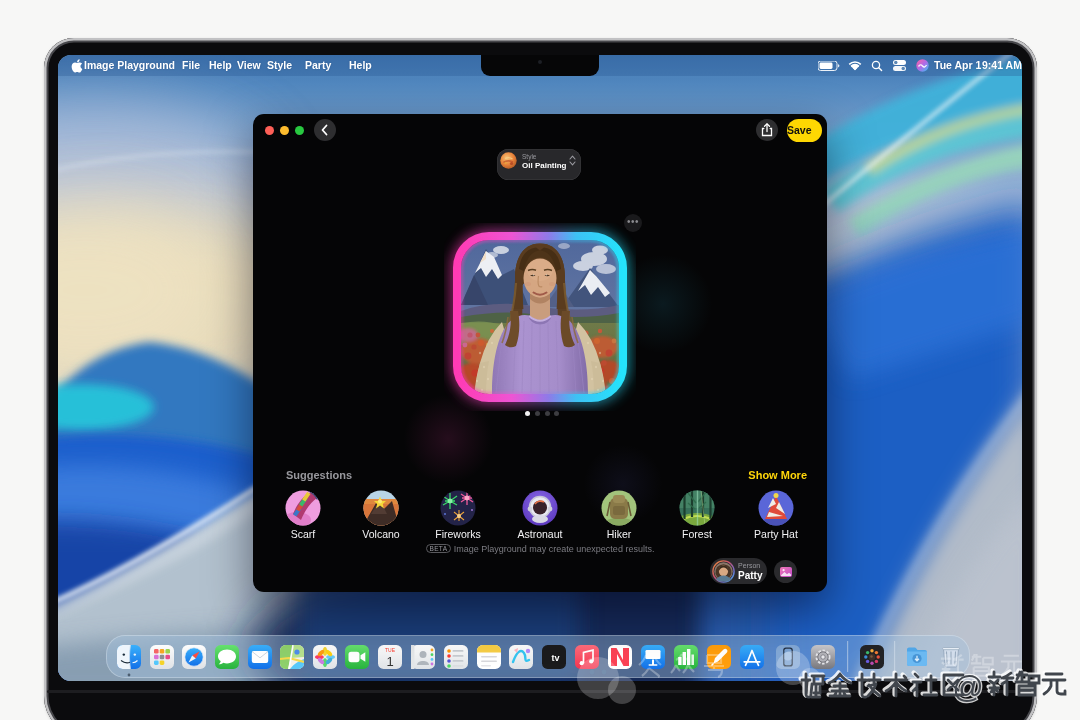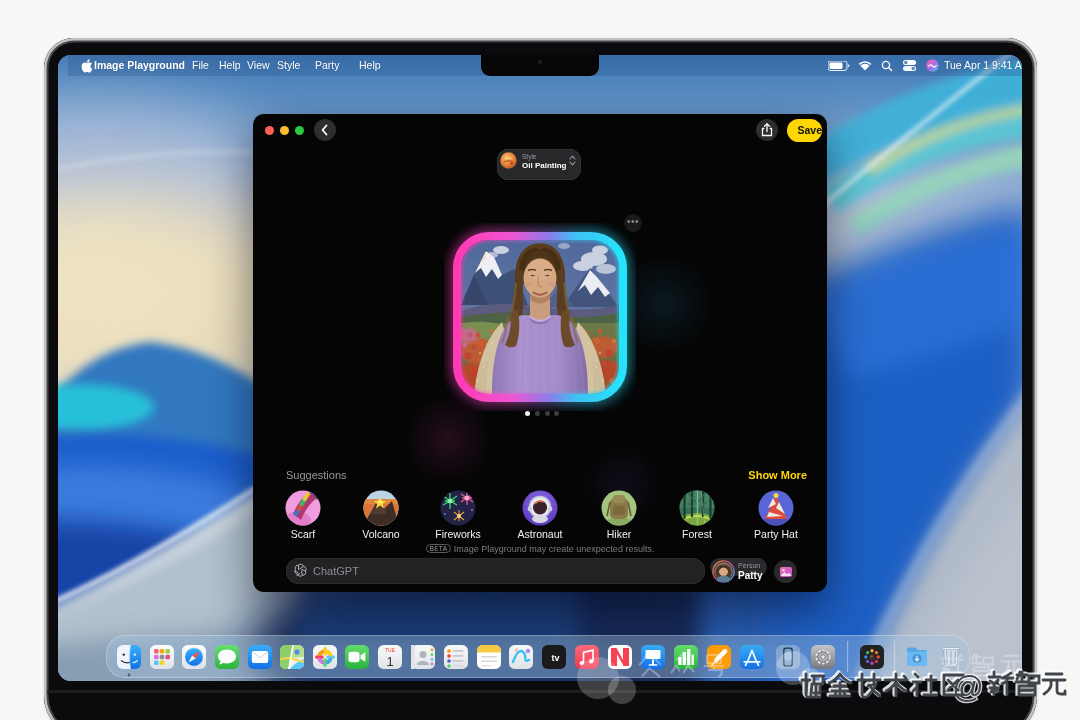--- a/index.html
+++ b/index.html
@@ -1,20 +1,20 @@
 <!DOCTYPE html>
 <html><head><meta charset="utf-8">
 <style>
 html,body{margin:0;padding:0;width:1080px;height:720px;overflow:hidden;background:#f7f7f6;font-family:"Liberation Sans",sans-serif;}
 #laptop{position:absolute;left:44px;top:38px;width:993px;height:700px;border-radius:30px 30px 42px 42px;background:#0b0b0d;box-shadow:inset 0 0 0 2.5px #c2c2c4, inset 0 0 0 4.5px #48484c, 0 1px 3px rgba(0,0,0,.15);}
 #screen{position:absolute;left:14px;top:17px;width:964px;height:626px;border-radius:13px;overflow:hidden;background:#7da4c8;}
 #wall{position:absolute;left:0;top:0;}
 #notch{position:absolute;left:423px;top:0;width:118px;height:21px;background:#060607;border-radius:0 0 9px 9px;z-index:30;}
 #notch:after{content:"";position:absolute;left:57px;top:5px;width:4px;height:4px;border-radius:50%;background:#1d1f24;}
-#menubar{position:absolute;left:10px;top:0;width:964px;height:21px;background:rgba(40,86,146,.32);z-index:25;color:#fff;font-size:11px;}
+#menubar{position:absolute;left:0;top:0;width:964px;height:21px;background:rgba(40,86,146,.32);z-index:25;color:#fff;font-size:11px;font-weight:bold;}
 .mi{position:absolute;top:4px;white-space:nowrap;text-shadow:0 0 2px rgba(0,30,70,.25);}
 #dock{position:absolute;left:48px;top:580px;width:864px;height:43px;border-radius:19px;background:rgba(165,195,225,.42);box-shadow:inset 0 0 0 1px rgba(255,255,255,.28);z-index:20;}
 #win{position:absolute;left:195px;top:59px;width:574px;height:478px;border-radius:11px;background:#050506;box-shadow:0 18px 45px rgba(0,0,20,.5);z-index:26;}
 .wm{position:absolute;z-index:60;}
 </style></head>
 <body>
 <div id="laptop">
     <div style="position:absolute;left:3px;right:3px;top:652px;height:3px;background:#1d1d20;border-radius:2px"></div>
 <div id="screen">
 <svg id="wall" width="964" height="626" viewBox="0 0 964 626">
@@ -407,21 +407,21 @@
             <path d="M1 4 L 3.5 1.2 L 6 4 M1 7 L 3.5 9.8 L 6 7" stroke="#9a9aa0" stroke-width="1.1" fill="none" stroke-linecap="round" stroke-linejoin="round"></path>
           </svg>
  </div>
  <div style="position:absolute;left:503px;top:5px;width:22px;height:22px;border-radius:50%;background:#2e2e30"><svg width="22" height="22" viewBox="0 0 22 22">
             <g stroke="#fff" stroke-width="1.3" fill="none" stroke-linecap="round">
               <path d="M11 5.2 L 11 12.5"></path>
               <path d="M8.5 7.2 L 11 4.8 L 13.5 7.2"></path>
               <path d="M7.8 9.5 L 6.5 9.5 L 6.5 16.5 L 15.5 16.5 L 15.5 9.5 L 14.2 9.5"></path>
             </g>
           </svg></div>
- <div style="position:absolute;left:534px;top:5px;width:35px;height:23px;border-radius:11.5px;background:#fed702;color:#111;font-size:10.5px;font-weight:600;text-align:right;line-height:23px">Save</div>
+ <div style="position:absolute;left:534px;top:5px;width:35px;height:23px;border-radius:11.5px;background:#fed702;color:#111;font-size:10.5px;font-weight:600;text-align:left;line-height:23px">Save</div>
  <div style="position:absolute;left:371px;top:100px;width:18px;height:18px;border-radius:50%;background:#1a1a1c;color:#8a8a8e;font-size:10px;text-align:center;line-height:16px;letter-spacing:.5px">•••</div>
 
  <div style="position:absolute;left:150px;top:280px;width:90px;height:90px;border-radius:50%;background:radial-gradient(circle,rgba(255,70,180,.13),rgba(255,70,180,0) 70%)"></div>
  <div style="position:absolute;left:360px;top:140px;width:100px;height:100px;border-radius:50%;background:radial-gradient(circle,rgba(60,210,255,.10),rgba(60,210,255,0) 70%)"></div>
  <div style="position:absolute;left:330px;top:330px;width:80px;height:80px;border-radius:50%;background:radial-gradient(circle,rgba(120,120,255,.08),rgba(120,120,255,0) 70%)"></div>
 
  <div id="hero" style="position:absolute;left:191px;top:109px;width:192px;height:188px;">
  <svg width="192" height="188" viewBox="0 0 192 188">
   <defs>
    <linearGradient id="neon" x1="0" y1="0" x2="1" y2="0">
@@ -594,21 +594,21 @@
               </g>
   </g>
   <rect x="13" y="13" width="166" height="162" rx="32" fill="none" stroke="url(#neon)" stroke-width="8"></rect>
   <rect x="17.5" y="17.5" width="157" height="153" rx="28" fill="none" stroke="url(#neon)" stroke-width="2" opacity=".7" filter="url(#hb2)"></rect>
  </svg>
  </div>
  <div style="position:absolute;left:272px;top:297px;width:5px;height:5px;border-radius:50%;background:#f2f2f2"></div>
  <div style="position:absolute;left:282px;top:297px;width:5px;height:5px;border-radius:50%;background:#3d3d41"></div>
  <div style="position:absolute;left:292px;top:297px;width:5px;height:5px;border-radius:50%;background:#3d3d41"></div>
  <div style="position:absolute;left:301px;top:297px;width:5px;height:5px;border-radius:50%;background:#3d3d41"></div>
- <div style="position:absolute;left:33px;top:355px;font-size:11px;font-weight:400;color:#98989d">Suggestions</div>
+ <div style="position:absolute;left:33px;top:355px;font-size:11px;font-weight:700;color:#98989d">Suggestions</div>
  <div style="position:absolute;right:20px;top:355px;font-size:11px;font-weight:600;color:#ffd60a">Show More</div>
  <div id="sugg">
  <svg style="position:absolute;left:0;top:376px" width="574" height="50" viewBox="0 0 574 50">
   <defs>
    <clipPath id="c0">
                 <circle cx="50" cy="18" r="17.5"></circle>
               </clipPath>
    <clipPath id="c1">
                 <circle cx="128" cy="18" r="17.5"></circle>
               </clipPath>
@@ -722,30 +722,21 @@
               <text x="366" y="48">Hiker</text>
               <text x="444" y="48">Forest</text>
               <text x="523" y="48">Party Hat</text>
   </g>
  </svg>
  </div>
  <div style="position:absolute;left:0;top:430px;width:574px;text-align:center;font-size:9px;color:#7c7c82">
    <span style="display:inline-block;border:1px solid #5a5a5e;border-radius:5px;font-size:6.5px;padding:0 3px;color:#9a9aa0;vertical-align:1px;letter-spacing:.3px">BETA</span>
    Image Playground may create unexpected results.
  </div>
- <div style="position:absolute;left:33px;top:444px;width:419px;height:26px;border-radius:13px;background:#222225;box-shadow:inset 0 0 0 .5px #38383c">
-   <svg style="position:absolute;left:6px;top:5px" width="16" height="16" viewBox="0 0 16 16">
-            <g stroke="#b8b8bc" stroke-width="1" fill="none">
-              <path d="M6.6 2.2 a2.8 2.8 0 0 1 4.9 1.2 a2.8 2.8 0 0 1 1.9 4.6 a2.8 2.8 0 0 1 -3 4.2 a2.8 2.8 0 0 1 -4.9 -1.2 a2.8 2.8 0 0 1 -1.9 -4.6 a2.8 2.8 0 0 1 3 -4.2 z"></path>
-              <path d="M6.6 2.2 L 6.6 7 M11.5 3.4 L 7.5 6 M13.4 8 L 9.4 6.2 M10.4 12.2 L 9.6 7.4 M4.5 12.6 L 8.2 10.2 M2.6 8 L 6.4 9.6"></path>
-            </g>
-          </svg>
-   <span style="position:absolute;left:27px;top:7px;font-size:11px;color:#8e8e93">ChatGPT</span>
- </div>
- <div style="position:absolute;left:457px;top:444px;width:57px;height:18px;border-radius:13px;background:#2a2a2d">
+ <div style="position:absolute;left:457px;top:444px;width:57px;height:26px;border-radius:13px;background:#2a2a2d">
    <svg style="position:absolute;left:1.5px;top:1.5px" width="23" height="23" viewBox="0 0 23 23">
             <defs>
               <linearGradient id="ring" x1="0" y1="0" x2="1" y2="1">
                 <stop offset="0" stop-color="#e8913b"></stop>
                 <stop offset=".4" stop-color="#c8526a"></stop>
                 <stop offset=".7" stop-color="#7a6ac8"></stop>
                 <stop offset="1" stop-color="#3bb3e8"></stop>
               </linearGradient>
             </defs>
             <circle cx="11.5" cy="11.5" r="10.6" fill="none" stroke="url(#ring)" stroke-width="1.4"></circle>

